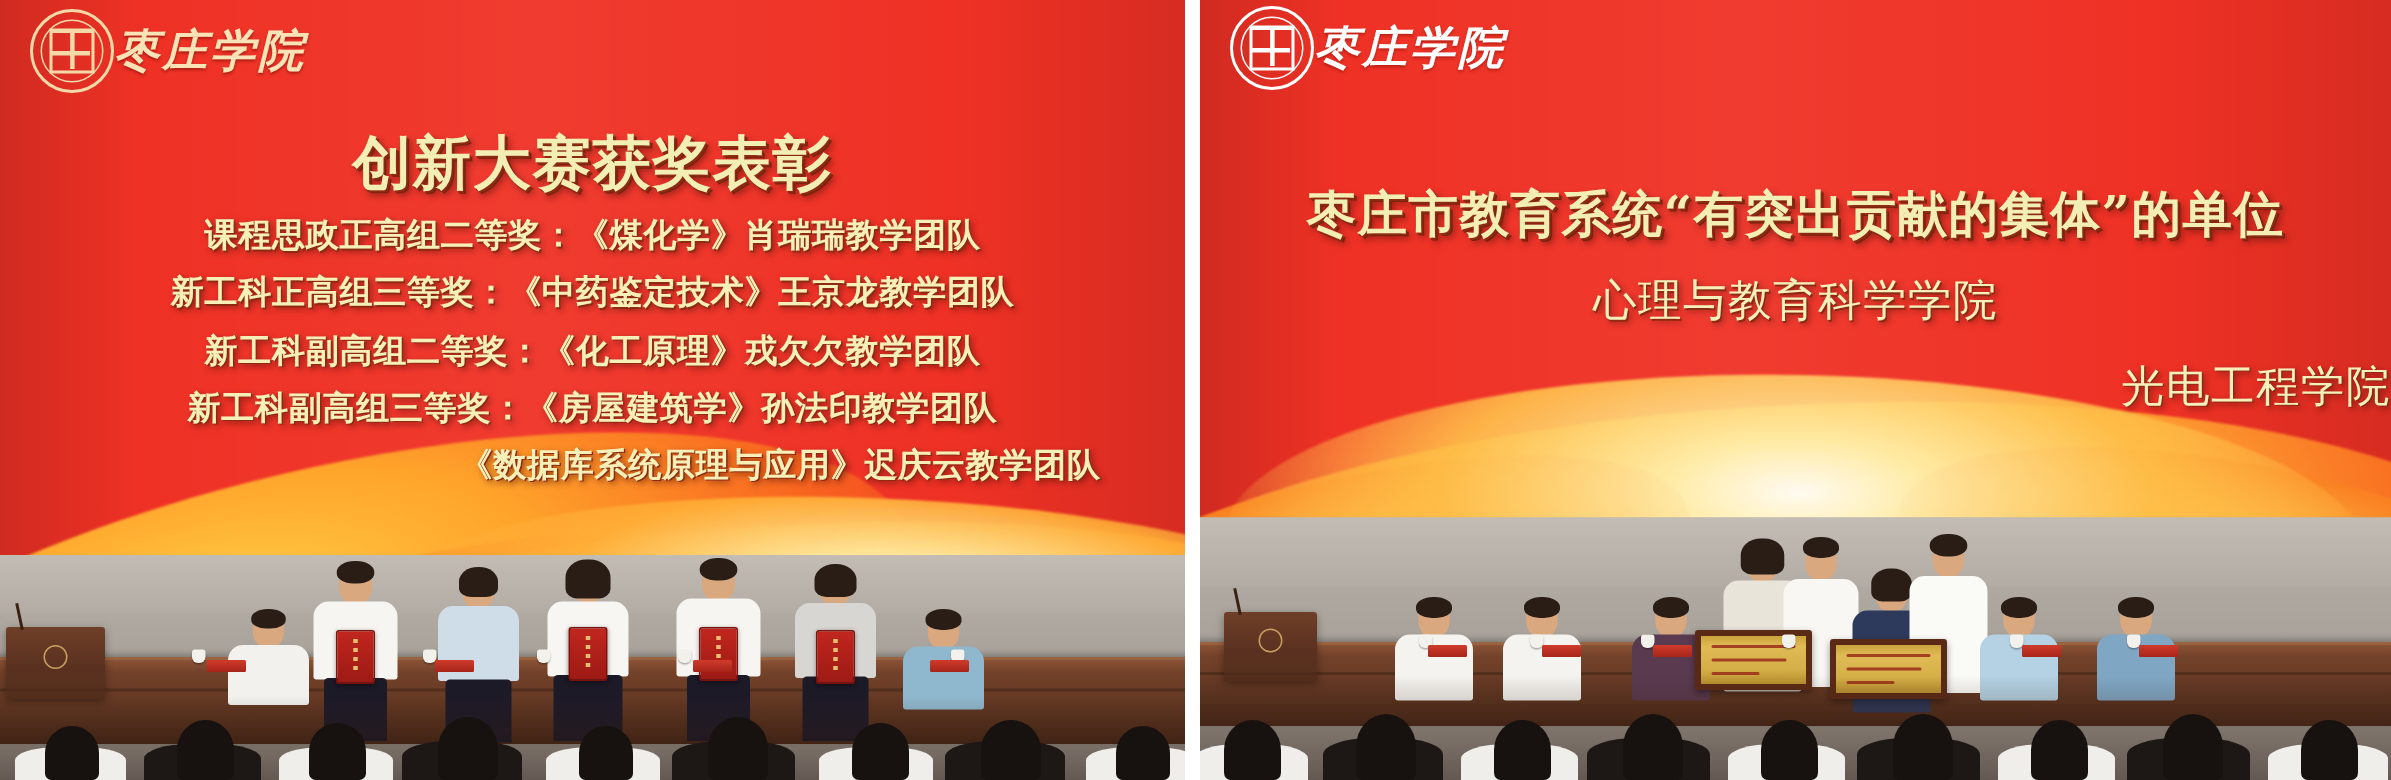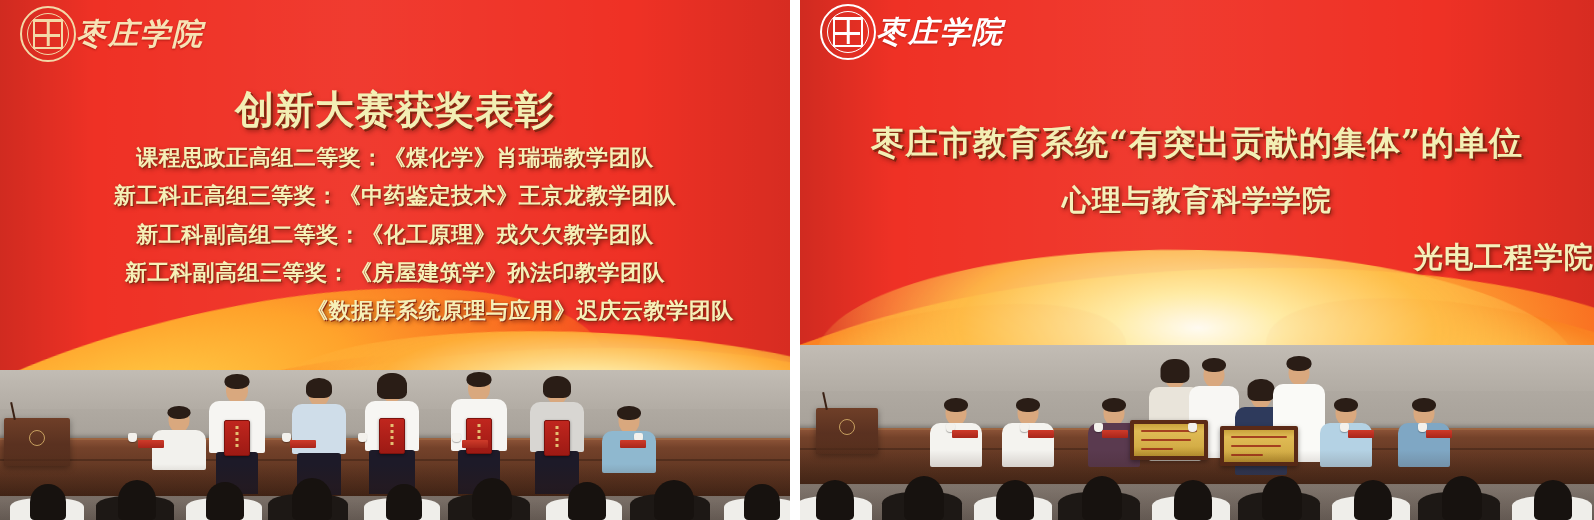--- a/index.html
+++ b/index.html
@@ -165,21 +165,21 @@
       2px 2px 4px rgba(70,12,4,.6);
     letter-spacing:.5px;
     line-height:1.74;
     white-space:nowrap;
   }
 
   
   .hl.r1 { font-size:33px; }
   .sub-line {
     font-family:"DejaVu Serif","Liberation Serif",serif;
-    font-weight:700; font-size:29px;
+    font-weight:400; font-size:29px;
     color:#f5f0bb;
     text-shadow:1px 1px 0 #8d2a12, 2px 2px 4px rgba(70,12,4,.6);
     letter-spacing:1px; line-height:1.62; white-space:nowrap;
   }
 
   
   .stage { position:absolute; left:0; right:0; bottom:0; z-index:7; }
   .left  .stage { height:150px; }
   .right .stage { height:175px; }
 

